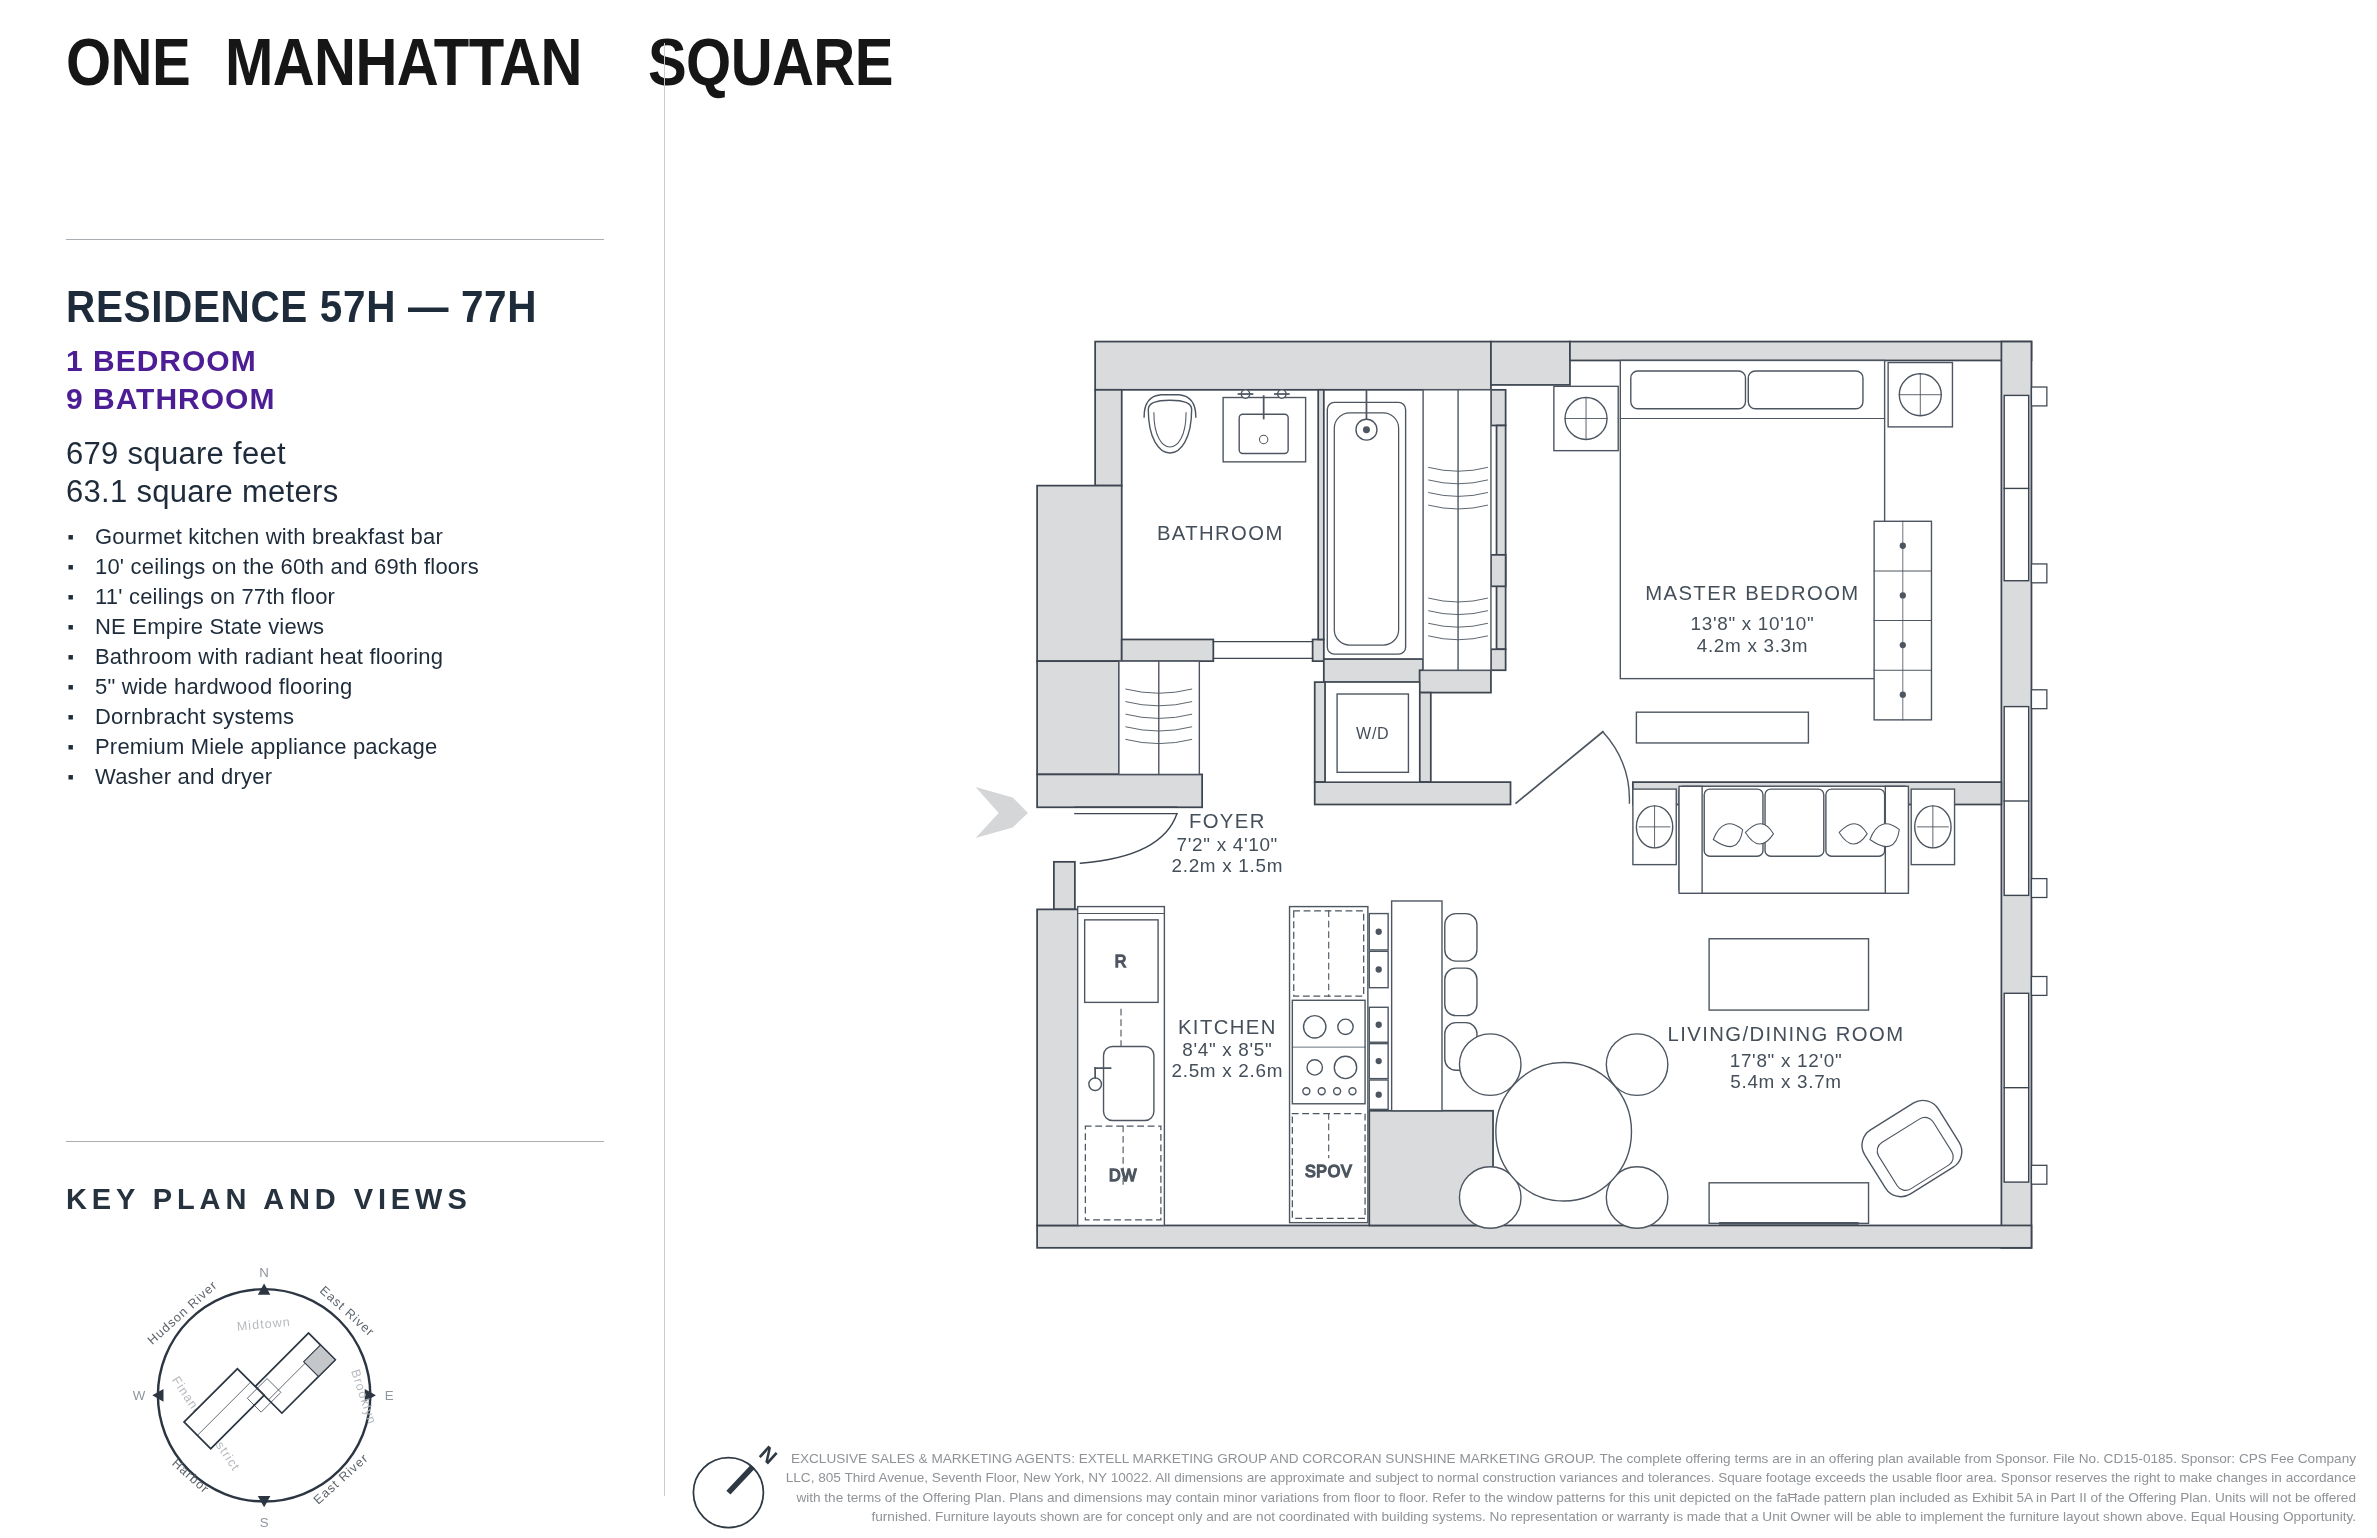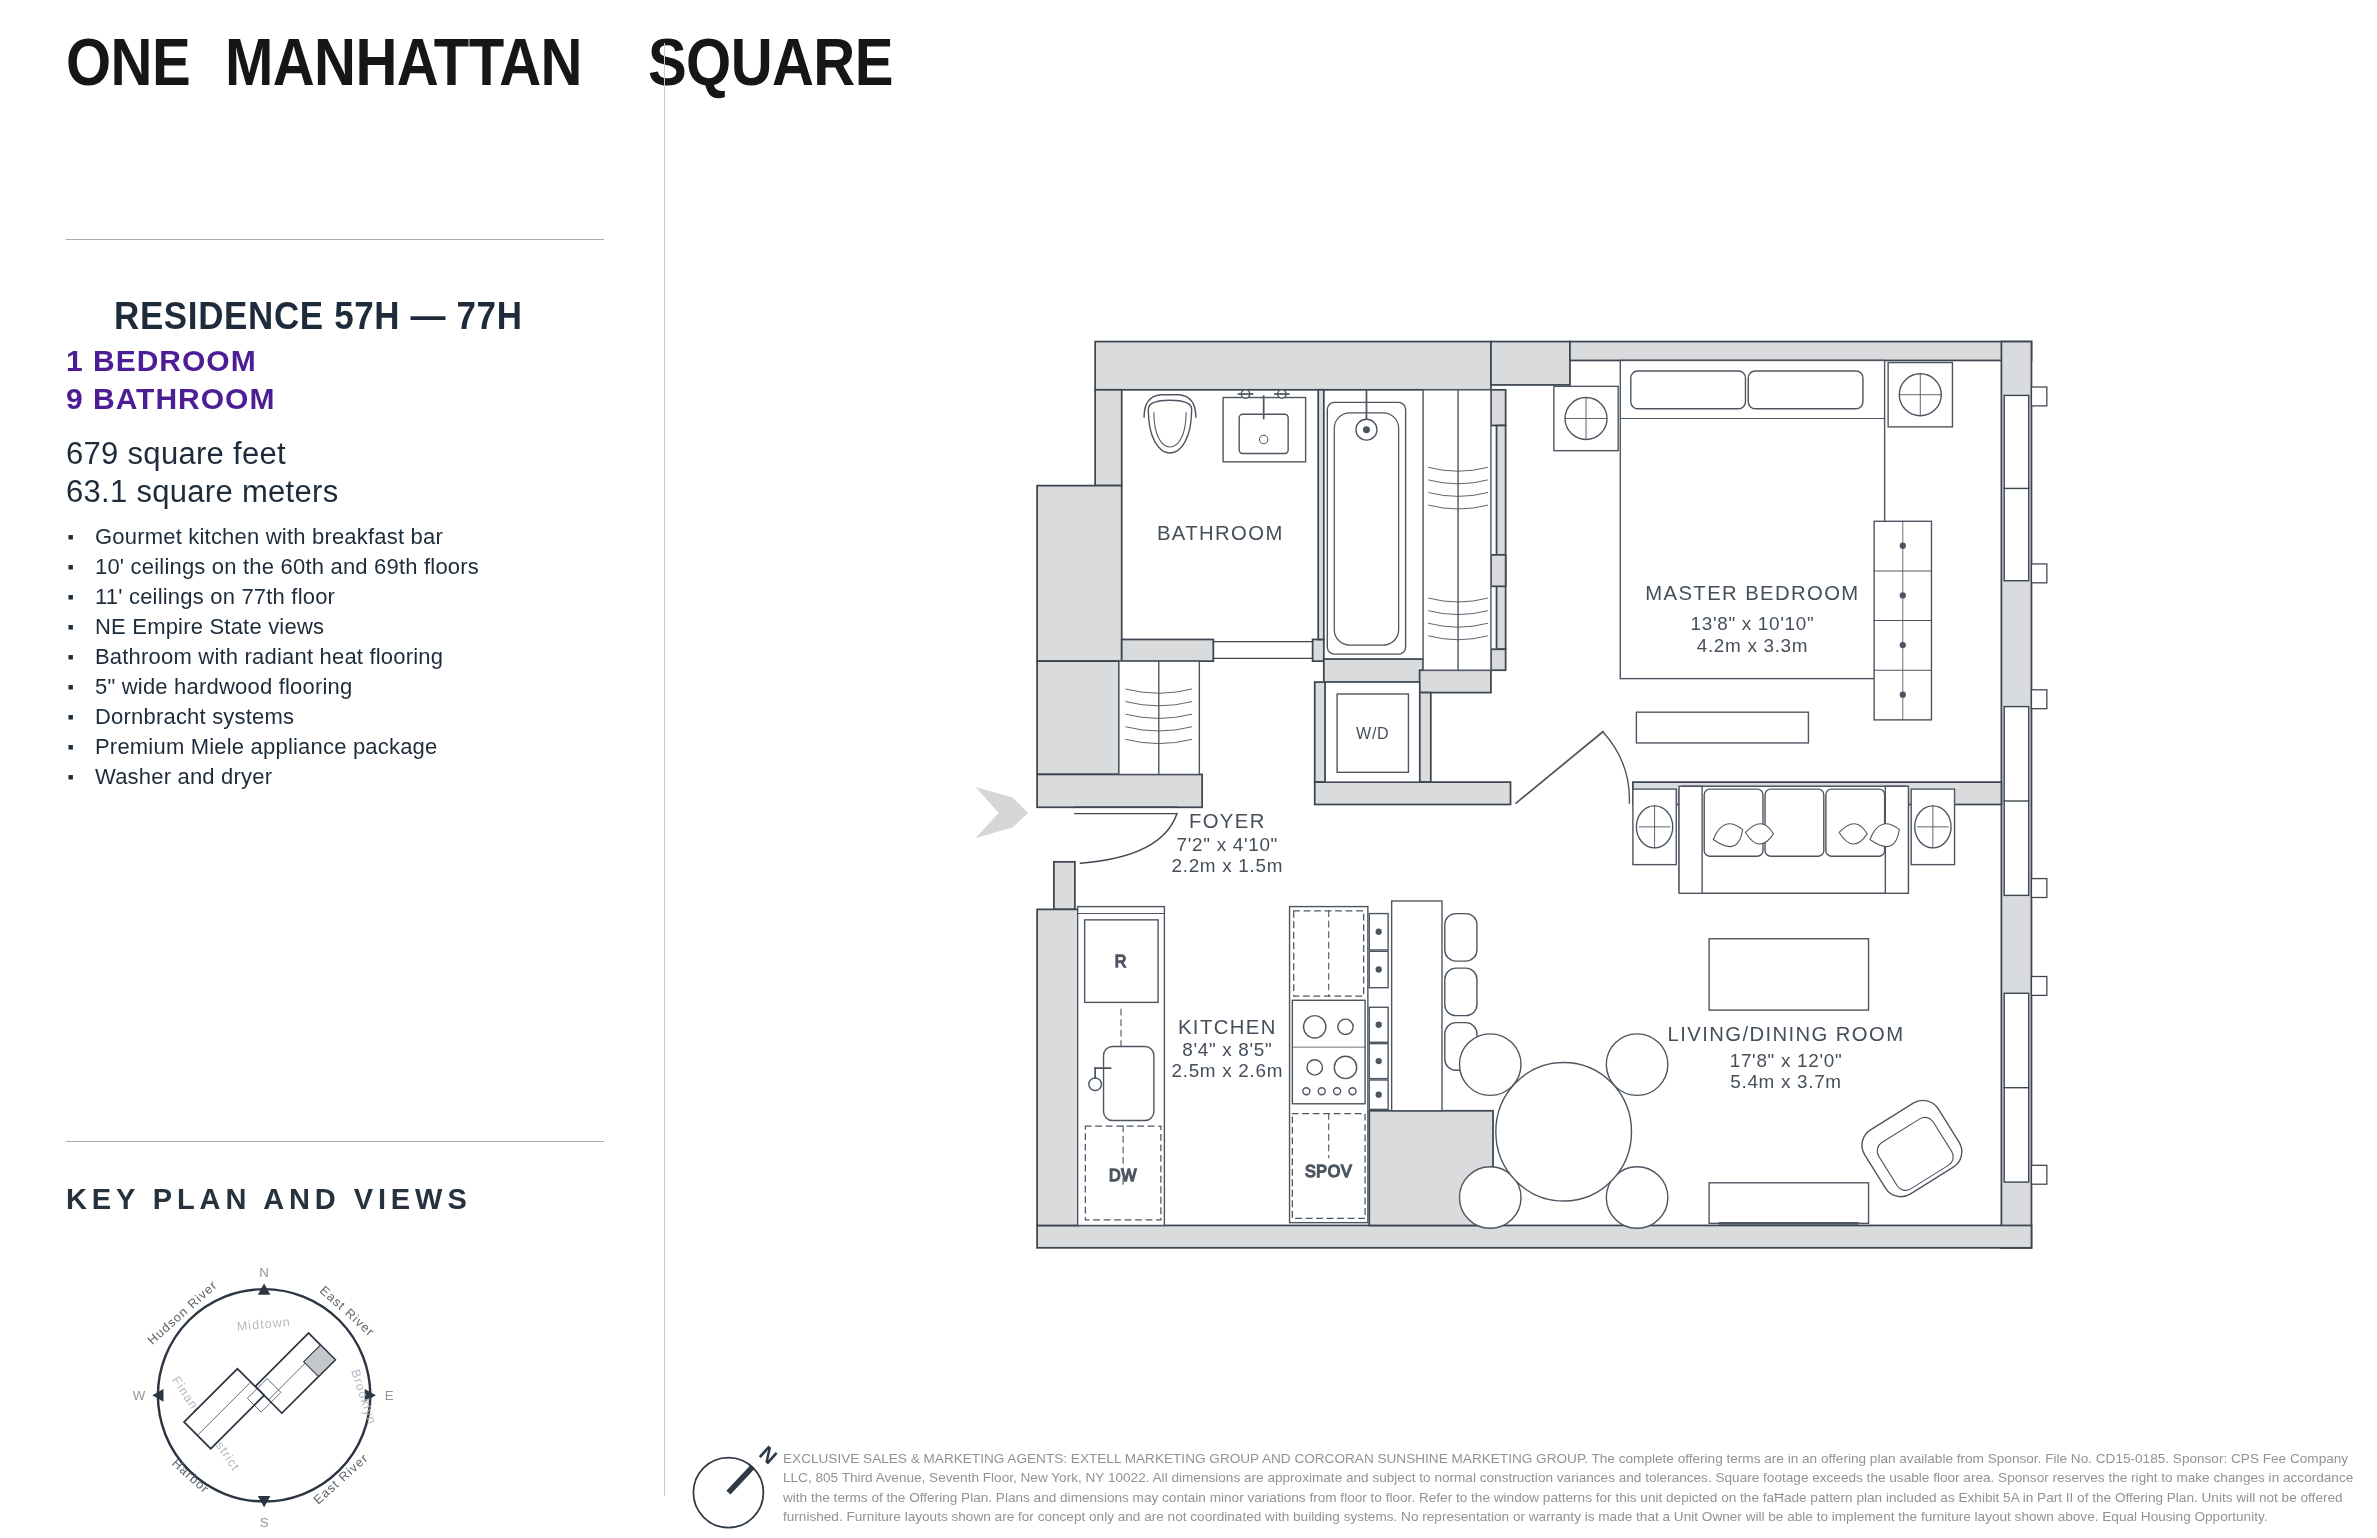--- a/index.html
+++ b/index.html
@@ -2,40 +2,40 @@
 <html style="font-size:11.2px"><head>
 <meta charset="utf-8">
 <style>
   html,body{margin:0;padding:0;background:#ffffff;}
   body{width:2377px;height:1538px;position:relative;font-family:"Liberation Sans",sans-serif;color:#1d2b3a;overflow:hidden;}
   .abs{position:absolute;}
   
   .logo{left:66px;top:31px;font-weight:800;font-size:66px;line-height:62px;color:#161616;letter-spacing:-0.7px;}
   .logo .stretch{display:inline-block;transform:scaleX(.88);transform-origin:left center;white-space:nowrap;}
   .rule{height:1.4px;background:#a9aeb3;width:538px;left:66px;}
-  .res-title{left:66px;top:295px;font-size:38px;font-weight:800;color:#1d2b3a;margin-left:48px;}
+  .res-title{left:66px;top:282px;font-size:44px;font-weight:800;color:#1d2b3a;}
   .res-title .stretch{display:inline-block;transform:scaleX(.92);transform-origin:left center;white-space:nowrap;letter-spacing:0.7px;}
   .bedbath{left:66px;font-size:30px;font-weight:600;letter-spacing:1px;color:#4c1d95;}
   .area{left:66px;font-size:31px;font-weight:500;letter-spacing:0.3px;color:#1d2b3a;}
   .features{left:66px;top:522px;margin:0;padding:0;list-style:none;}
   .features li{font-size:22px;line-height:30px;color:#1d2b3a;font-weight:500;padding-left:29px;position:relative;letter-spacing:0.2px;}
   .features li::before{content:"\25AA";position:absolute;left:1.4px;top:0;font-size:18px;color:#1d2b3a;}
   .keyplan-title{left:66px;top:1183px;font-size:29px;font-weight:700;letter-spacing:4.9px;color:#27323f;}
   
   .vdivider{left:664px;top:43px;width:1.4px;height:1453px;background:#c9cccf;}
   
   svg text{font-family:"Liberation Sans",sans-serif;}
   .room-label{font-size:29px;fill:#454f5a;letter-spacing:2px;}
   .room-dim{font-size:27px;fill:#454f5a;letter-spacing:1px;}
   .appliance-label{font-size:23px;fill:#454f5a;letter-spacing:1px;}
   .compass-letter{font-size:19px;fill:#8e959c;}
   .compass-outer{font-size:18px;fill:#5d646c;letter-spacing:1.5px;}
   .compass-inner{font-size:18px;fill:#b6babf;letter-spacing:1.5px;}
   
-  .disclaimer{left:783px;top:1449px;width:1573px;font-size:13.6px;line-height:1.42;color:#8f9397;font-weight:500;}
+  .disclaimer{left:783px;top:1449px;width:1573px;font-size:13.6px;line-height:1.42;color:#8f9397;font-weight:500;text-align:right;}
 </style>
 </head>
 <body>
 
 <div class="abs logo">
   <div class="stretch">ONE</div>
   <div class="stretch">MANHATTAN</div>
   <div class="stretch">SQUARE</div>
 </div>
 

